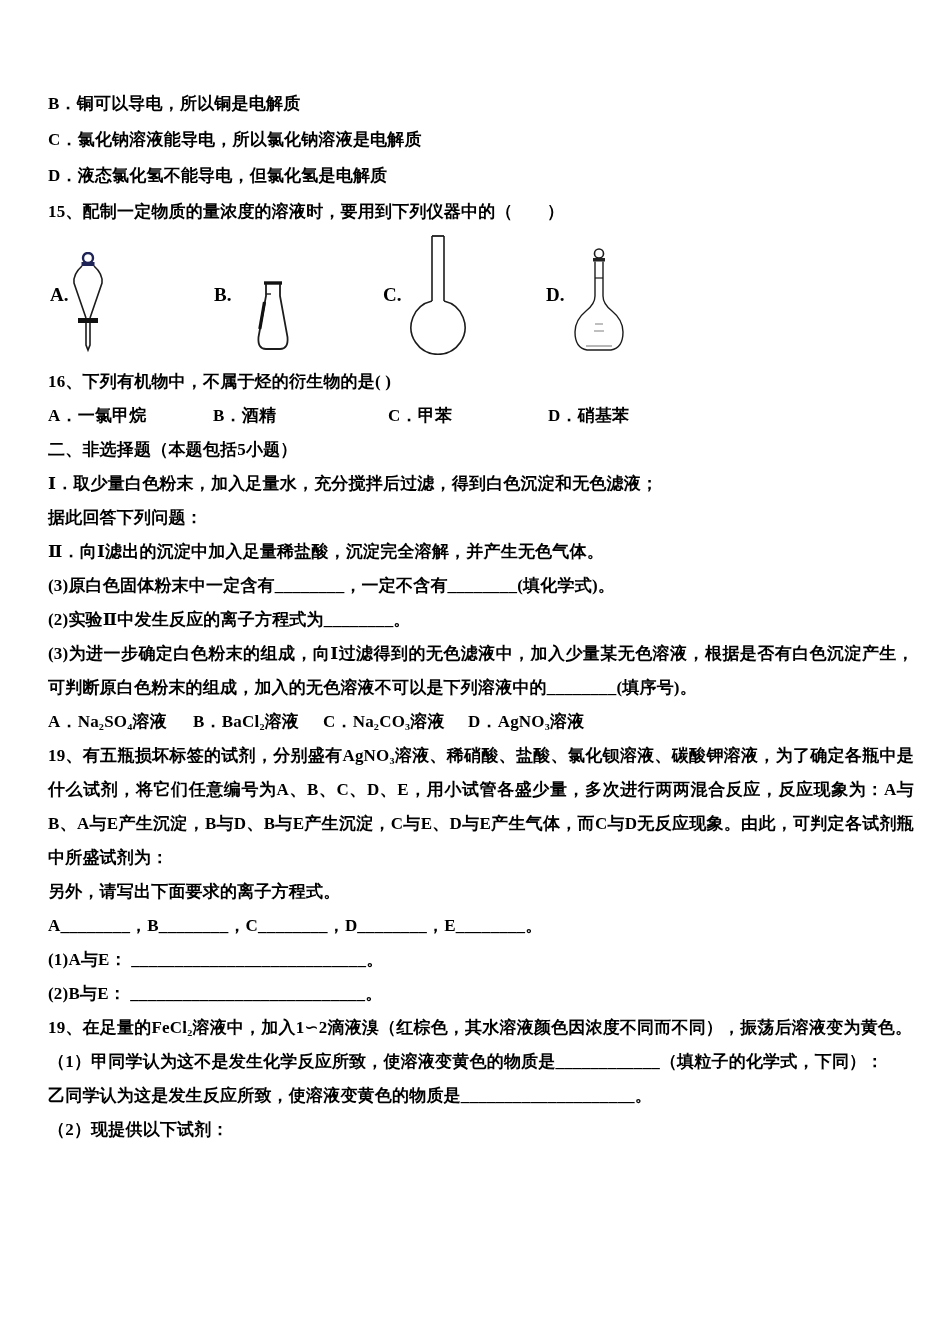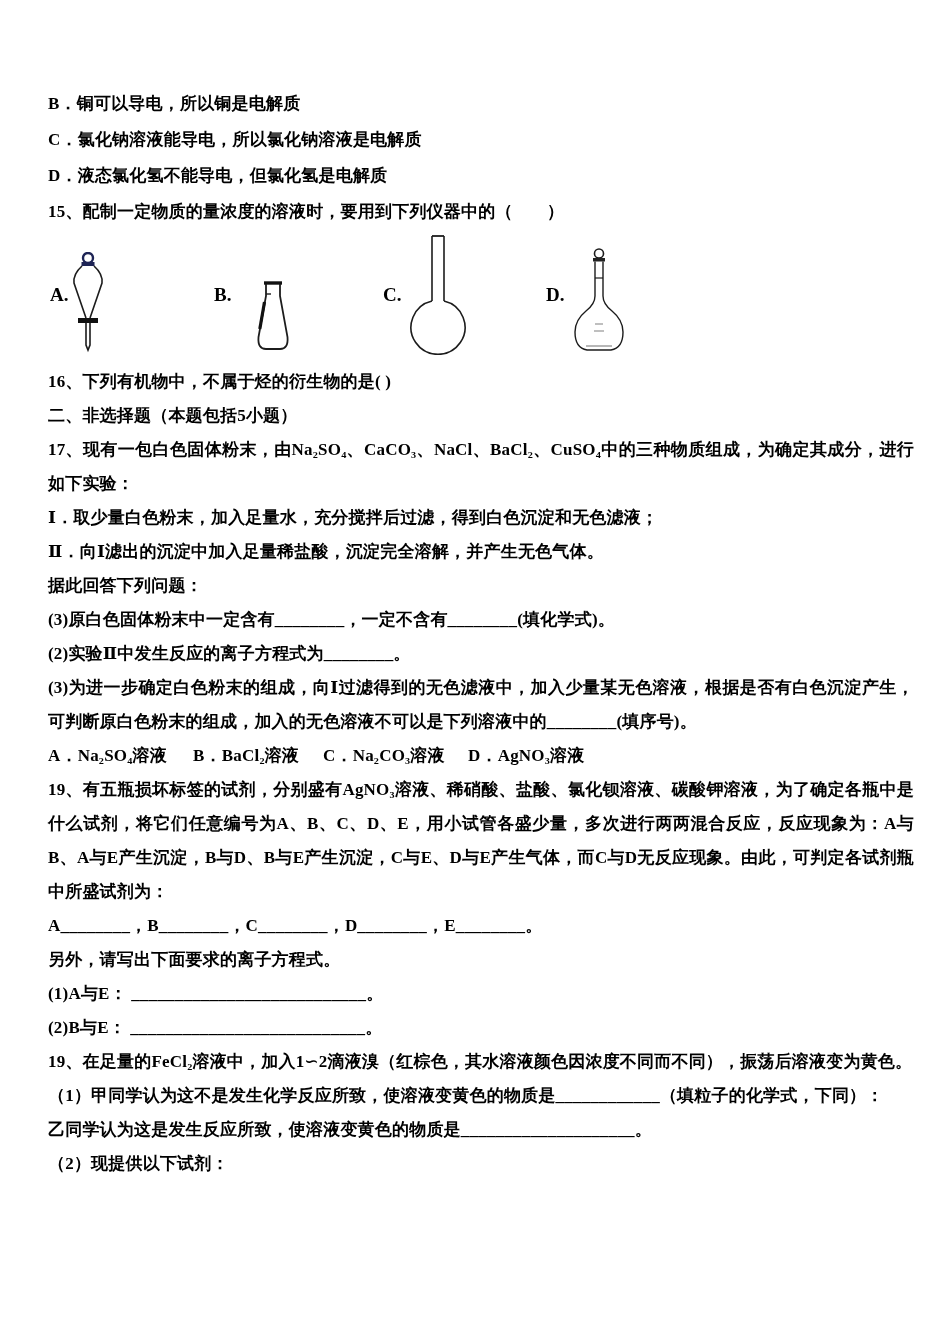--- a/index.html
+++ b/index.html
@@ -91,40 +91,45 @@
       <rect x="20" y="10" width="12" height="3.5" fill="#222"></rect>
       <path d="M22,13.5 L22,48 M30,13.5 L30,48" stroke="#1c1c1c" stroke-width="1.4" fill="none"></path>
       <path d="M22,30 L30,30" stroke="#1c1c1c" stroke-width="1.2" fill="none"></path>
       <path d="M22,48 Q22,56 13,63 Q2,72 2,84 Q2,100 14,102 L38,102 Q50,100 50,84 Q50,72 39,63 Q30,56 30,48" fill="none" stroke="#1c1c1c" stroke-width="1.4"></path>
       <path d="M13,98 L39,98" stroke="#999" stroke-width="1.4" fill="none"></path>
       <path d="M22,76 L30,76 M21,83 L31,83" stroke="#aaa" stroke-width="1.6" fill="none"></path>
     </svg>
   </div>
 
   <div class="para">16、下列有机物中，不属于烃的衍生物的是( )</div>
+  <div class="para row">
+    <span class="opt-a">A．一氯甲烷</span>
+    <span class="opt-b">B．酒精</span>
+    <span class="opt-c">C．甲苯</span>
+    <span>D．硝基苯</span>
+  </div>
 
   <div class="para">二、非选择题（本题包括5小题）</div>
 
-  <div class="para">17、现有一包白色固体粉末，由Na₂SO₄、CaCO₃、NaCl、BaCl₂、CuSO₄中的三种物质组成，为确定其成分，进行如下实验：</div>
   <div class="para">Ⅰ．取少量白色粉末，加入足量水，充分搅拌后过滤，得到白色沉淀和无色滤液；</div>
+  <div class="para">据此回答下列问题：</div>
   <div class="para">Ⅱ．向Ⅰ滤出的沉淀中加入足量稀盐酸，沉淀完全溶解，并产生无色气体。</div>
-  <div class="para">据此回答下列问题：</div>
   <div class="para">(3)原白色固体粉末中一定含有________，一定不含有________(填化学式)。</div>
   <div class="para">(2)实验Ⅱ中发生反应的离子方程式为________。</div>
   <div class="para">(3)为进一步确定白色粉末的组成，向Ⅰ过滤得到的无色滤液中，加入少量某无色溶液，根据是否有白色沉淀产生，可判断原白色粉末的组成，加入的无色溶液不可以是下列溶液中的________(填序号)。</div>
   <div class="para row">
     <span class="optb-a">A．Na₂SO₄溶液</span>
     <span class="optb-b">B．BaCl₂溶液</span>
     <span class="optb-c">C．Na₂CO₃溶液</span>
     <span>D．AgNO₃溶液</span>
   </div>
 
   <div class="para">19、有五瓶损坏标签的试剂，分别盛有AgNO₃溶液、稀硝酸、盐酸、氯化钡溶液、碳酸钾溶液，为了确定各瓶中是什么试剂，将它们任意编号为A、B、C、D、E，用小试管各盛少量，多次进行两两混合反应，反应现象为：A与B、A与E产生沉淀，B与D、B与E产生沉淀，C与E、D与E产生气体，而C与D无反应现象。由此，可判定各试剂瓶中所盛试剂为：</div>
+  <div class="para">另外，请写出下面要求的离子方程式。</div>
   <div class="para">A________，B________，C________，D________，E________。</div>
-  <div class="para">另外，请写出下面要求的离子方程式。</div>
   <div class="para">(1)A与E： ___________________________。</div>
   <div class="para">(2)B与E： ___________________________。</div>
 
   <div class="para">19、在足量的FeCl₂溶液中，加入1∽2滴液溴（红棕色，其水溶液颜色因浓度不同而不同），振荡后溶液变为黄色。</div>
   <div class="para">（1）甲同学认为这不是发生化学反应所致，使溶液变黄色的物质是____________（填粒子的化学式，下同）：</div>
   <div class="para">乙同学认为这是发生反应所致，使溶液变黄色的物质是____________________。</div>
   <div class="para">（2）现提供以下试剂：</div>
 
 </div>
 

